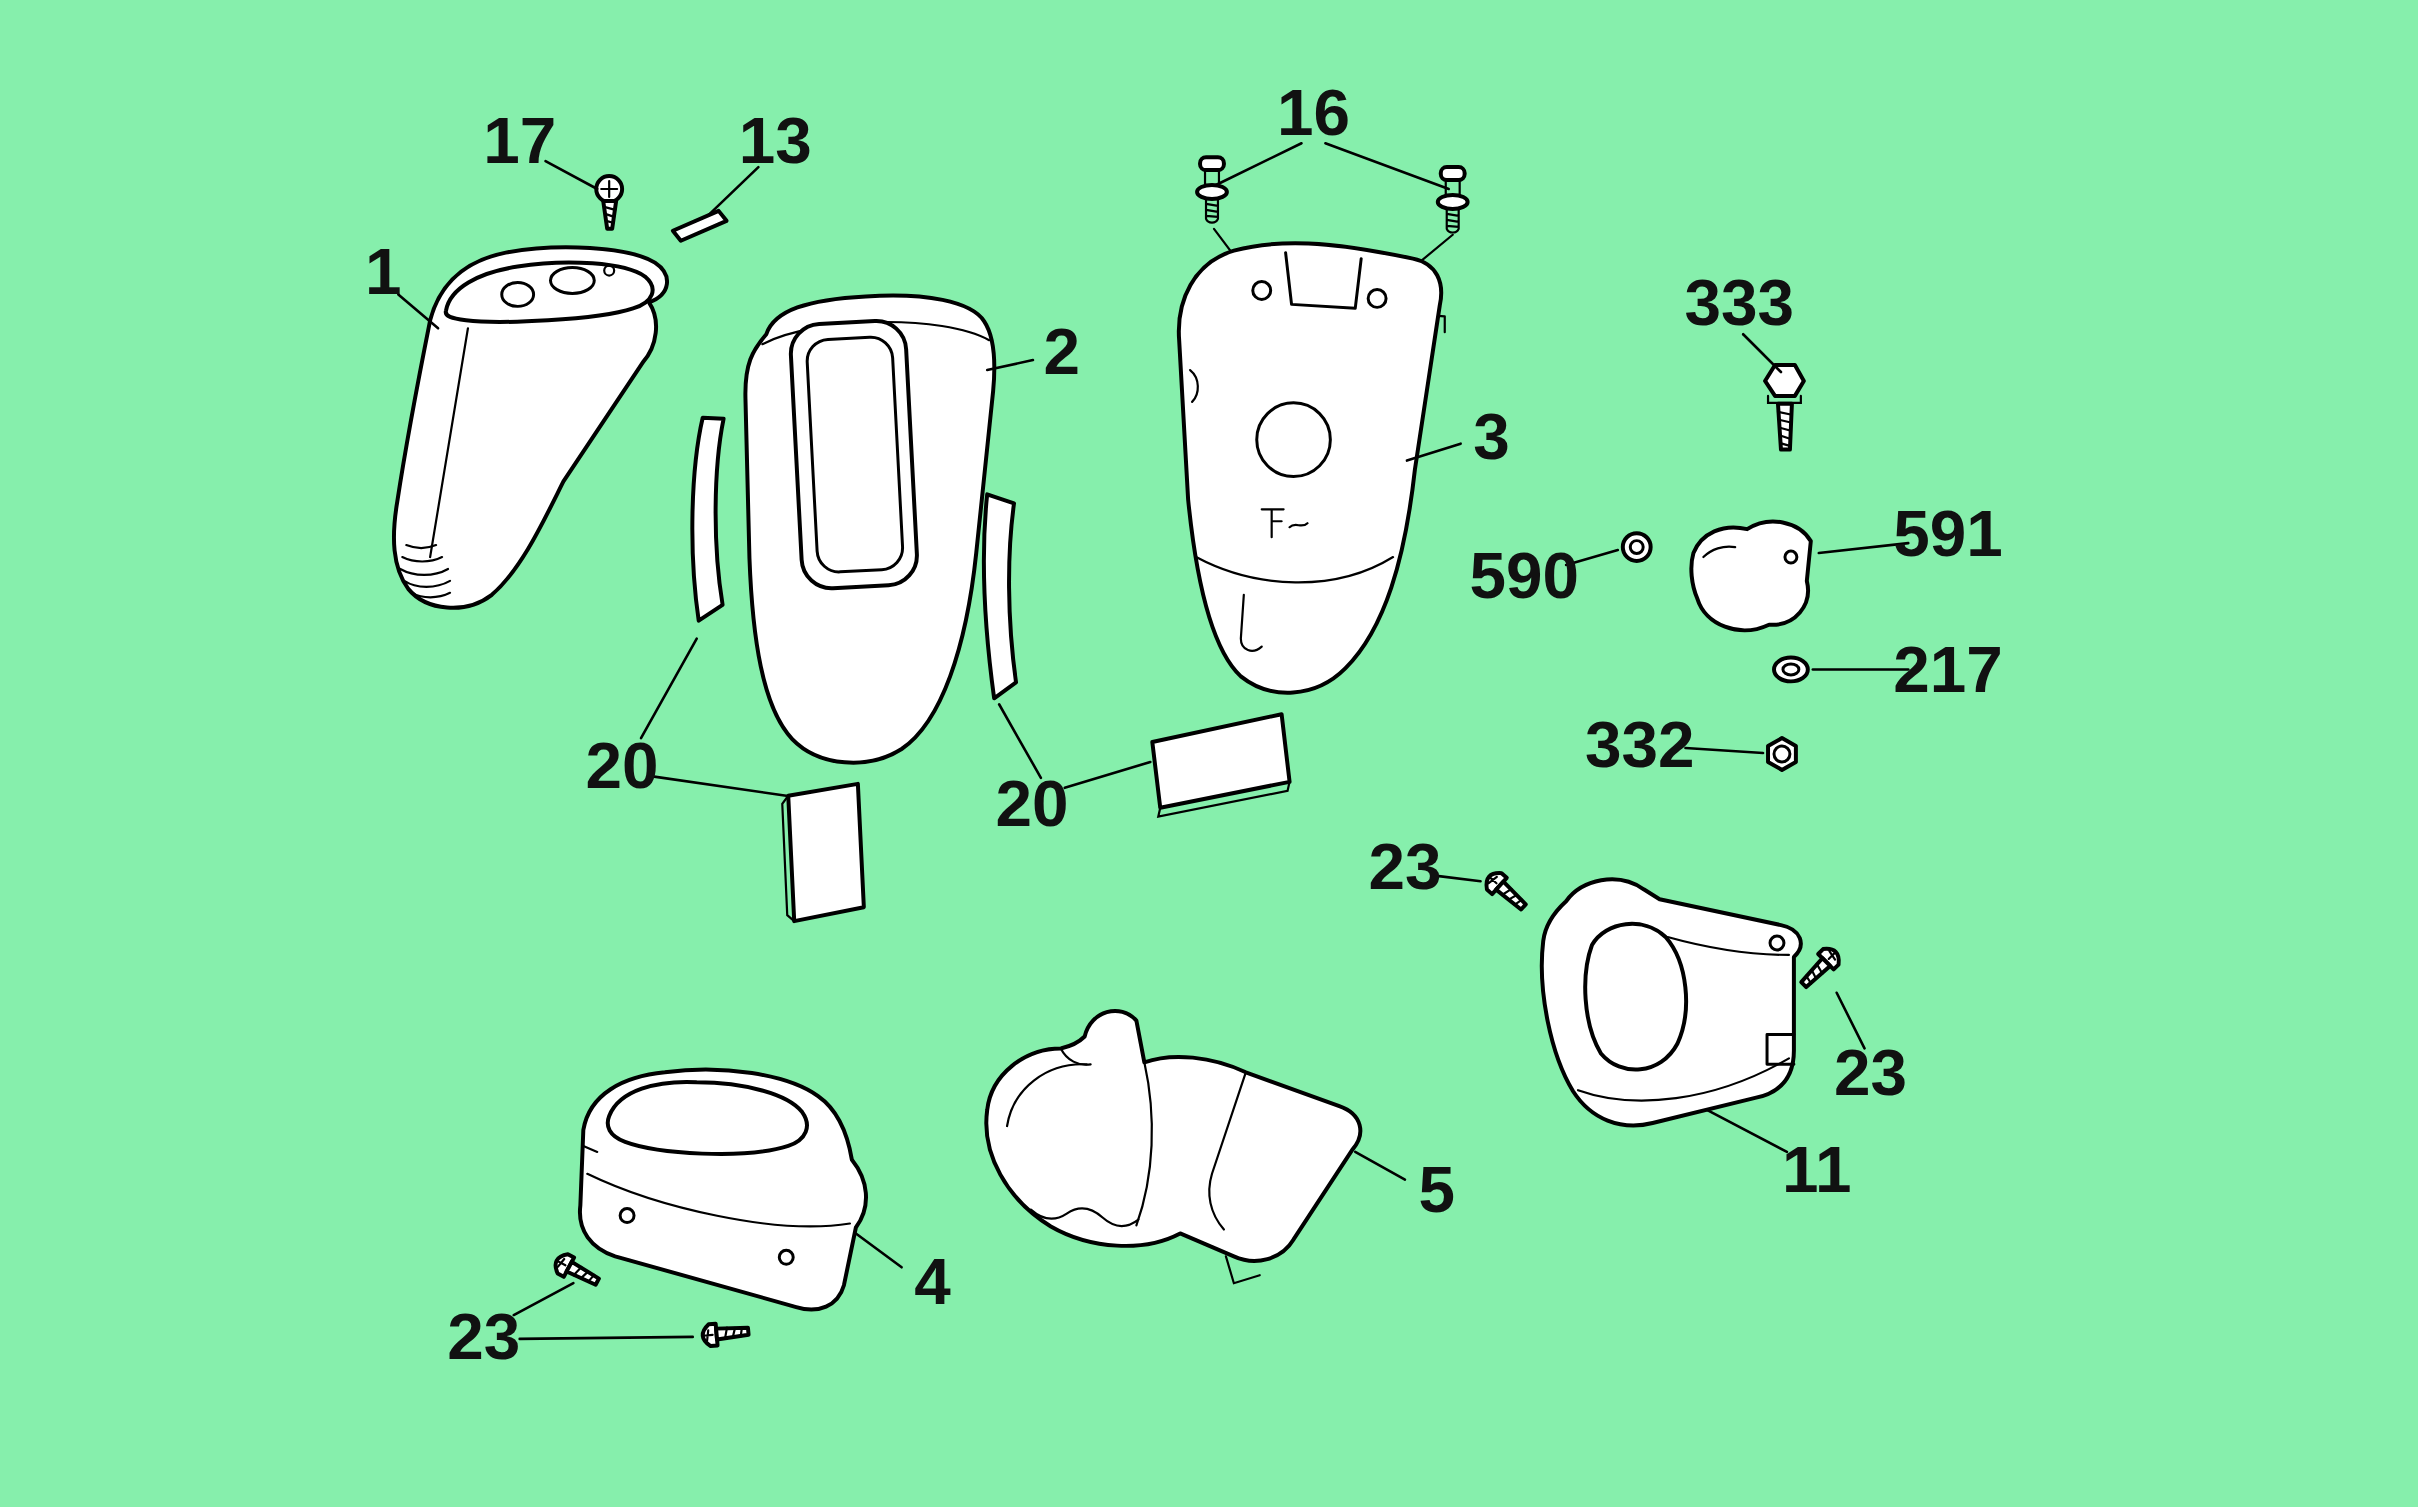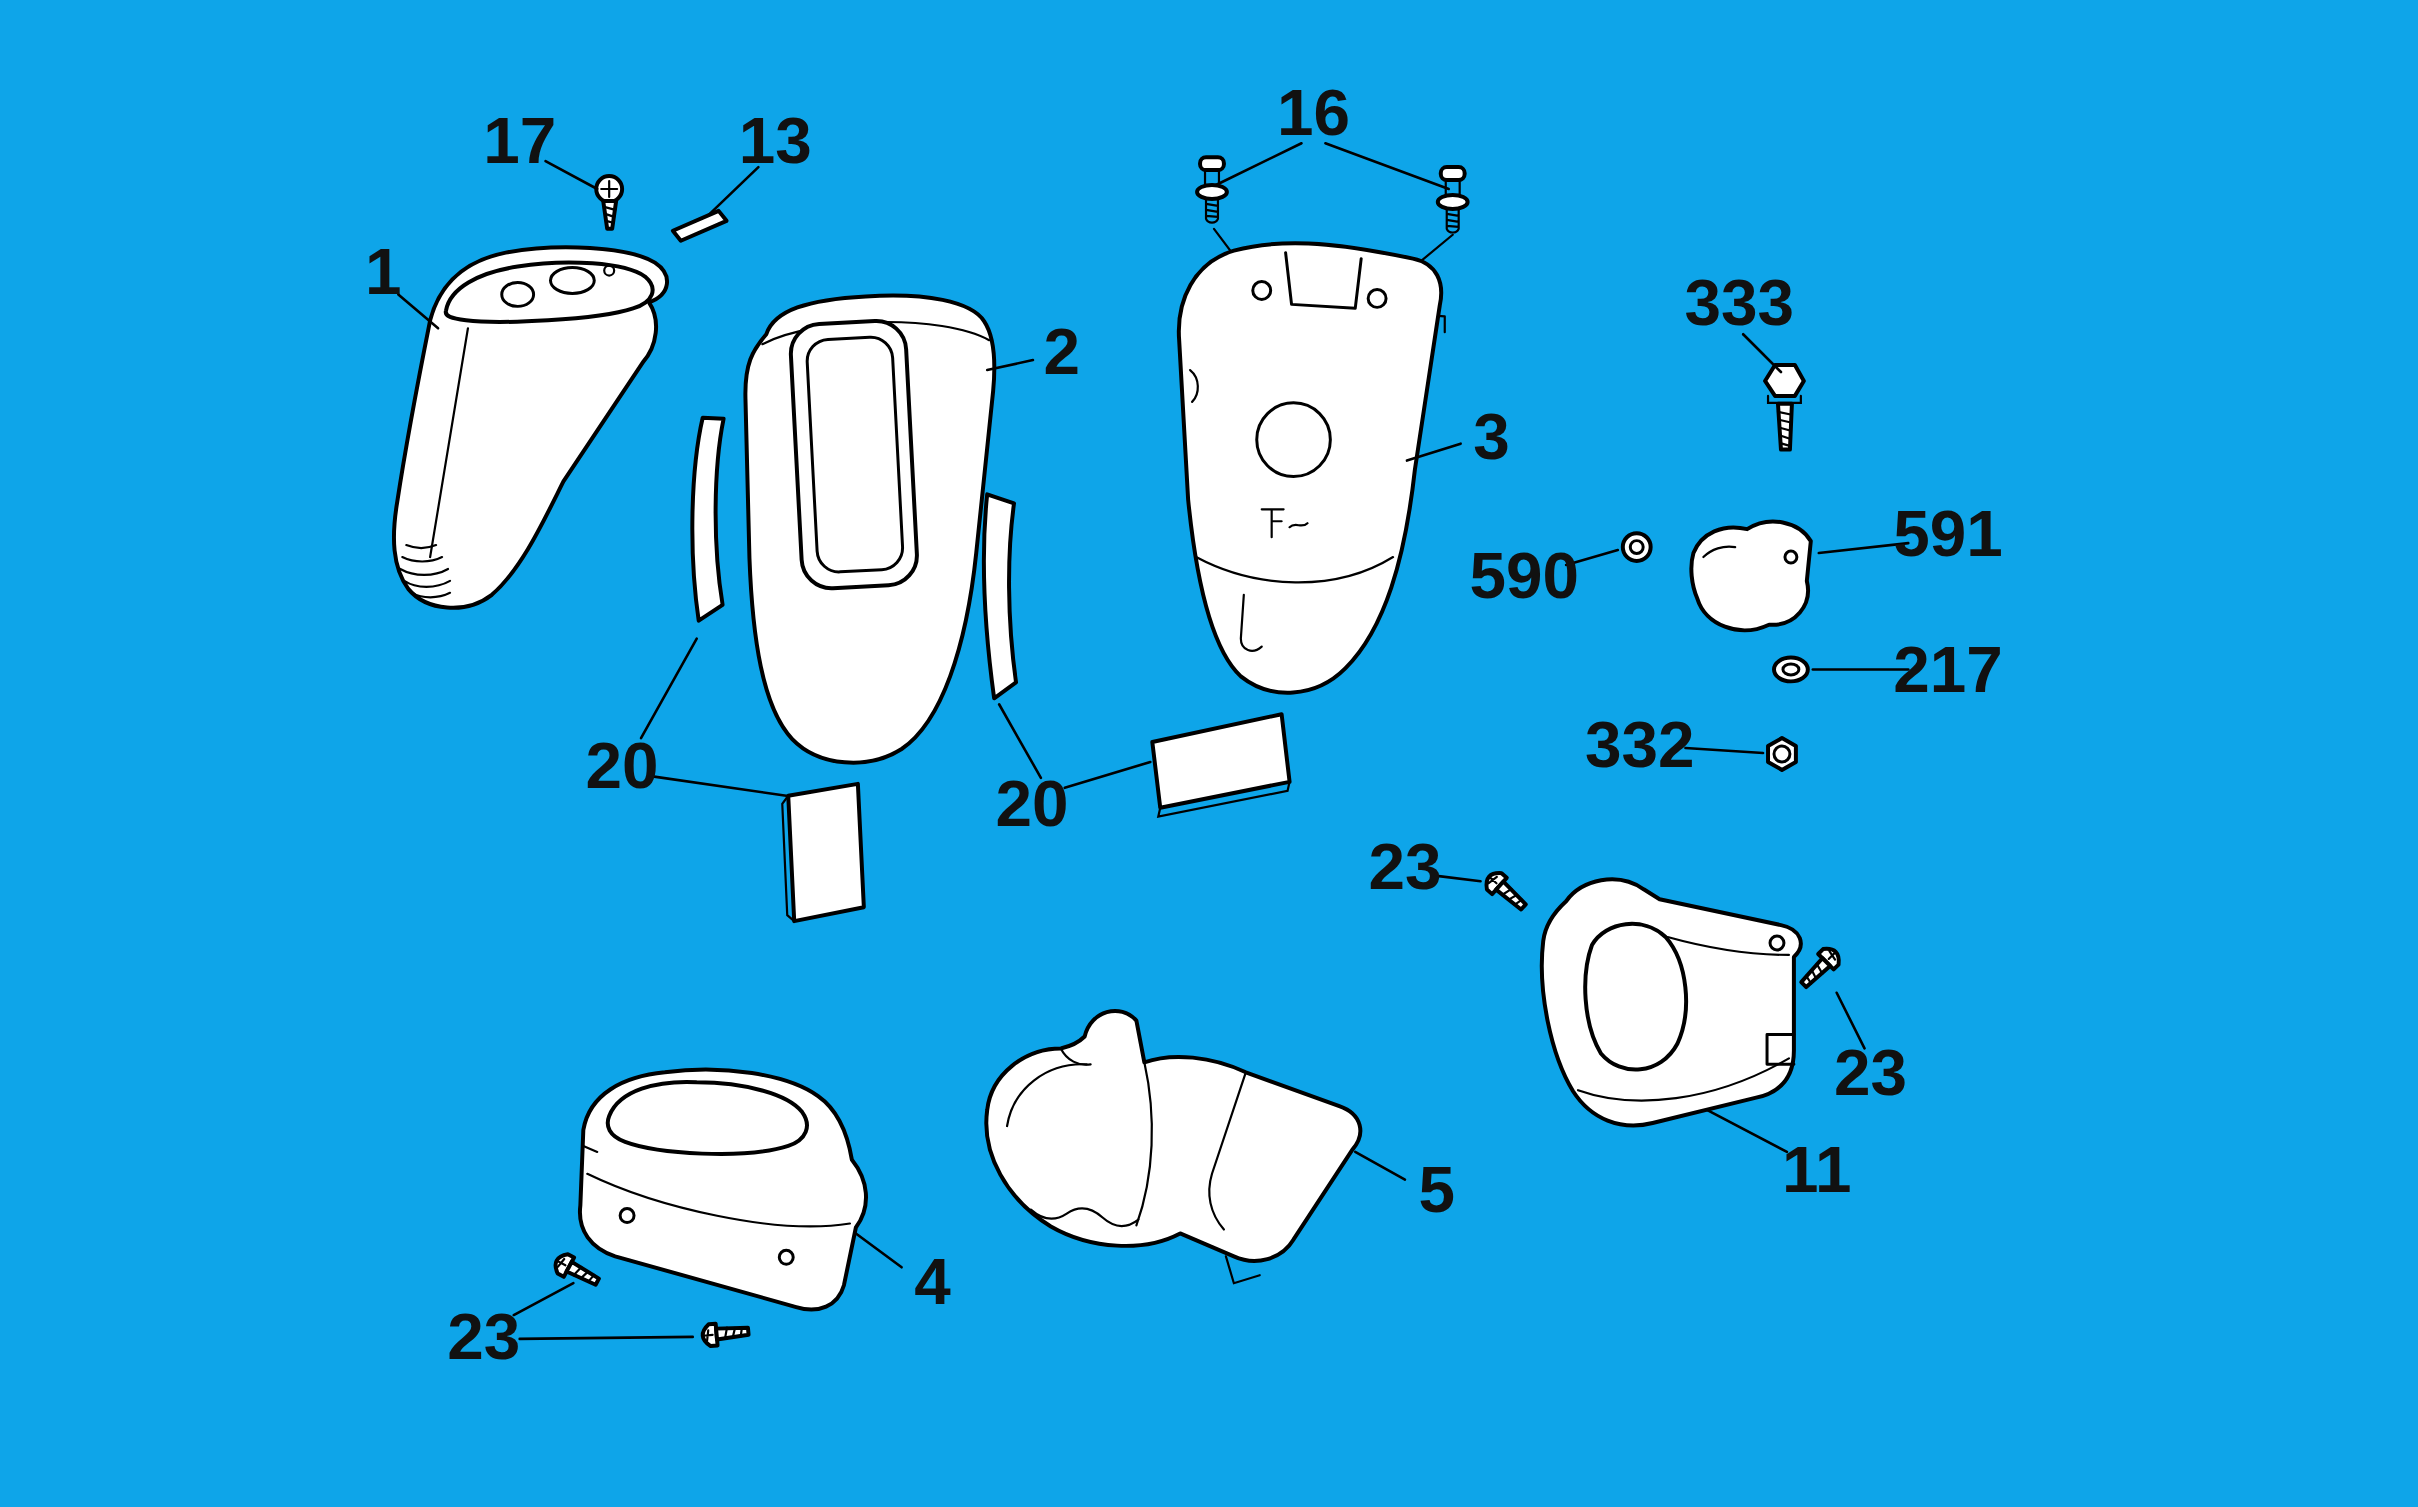--- a/index.html
+++ b/index.html
@@ -1,16 +1,16 @@
 <!DOCTYPE html>
 <html><head>
 <meta charset="utf-8">
 <style>
   html,body{margin:0;padding:0;background:#ffffff;}
-  .stage{width:2419px;height:1507px;position:relative;background:#0ea5e9;overflow:hidden;}
+  .stage{width:2419px;height:1507px;position:relative;background:#86efac;overflow:hidden;}
   svg{display:block;}
   .fw{fill:#ffffff;stroke:#000000;stroke-width:4;stroke-linejoin:round;stroke-linecap:round;}
   .ln{fill:none;stroke:#000000;stroke-width:3;stroke-linejoin:round;stroke-linecap:round;}
   .thin{fill:none;stroke:#000000;stroke-width:2.2;stroke-linecap:round;}
   .lead{fill:none;stroke:#000000;stroke-width:2.6;stroke-linecap:round;}
   .lbl{font-family:"Liberation Sans",sans-serif;font-weight:700;font-size:66px;fill:#111111;text-anchor:middle;}
 </style>
 </head>
 <body>
 

